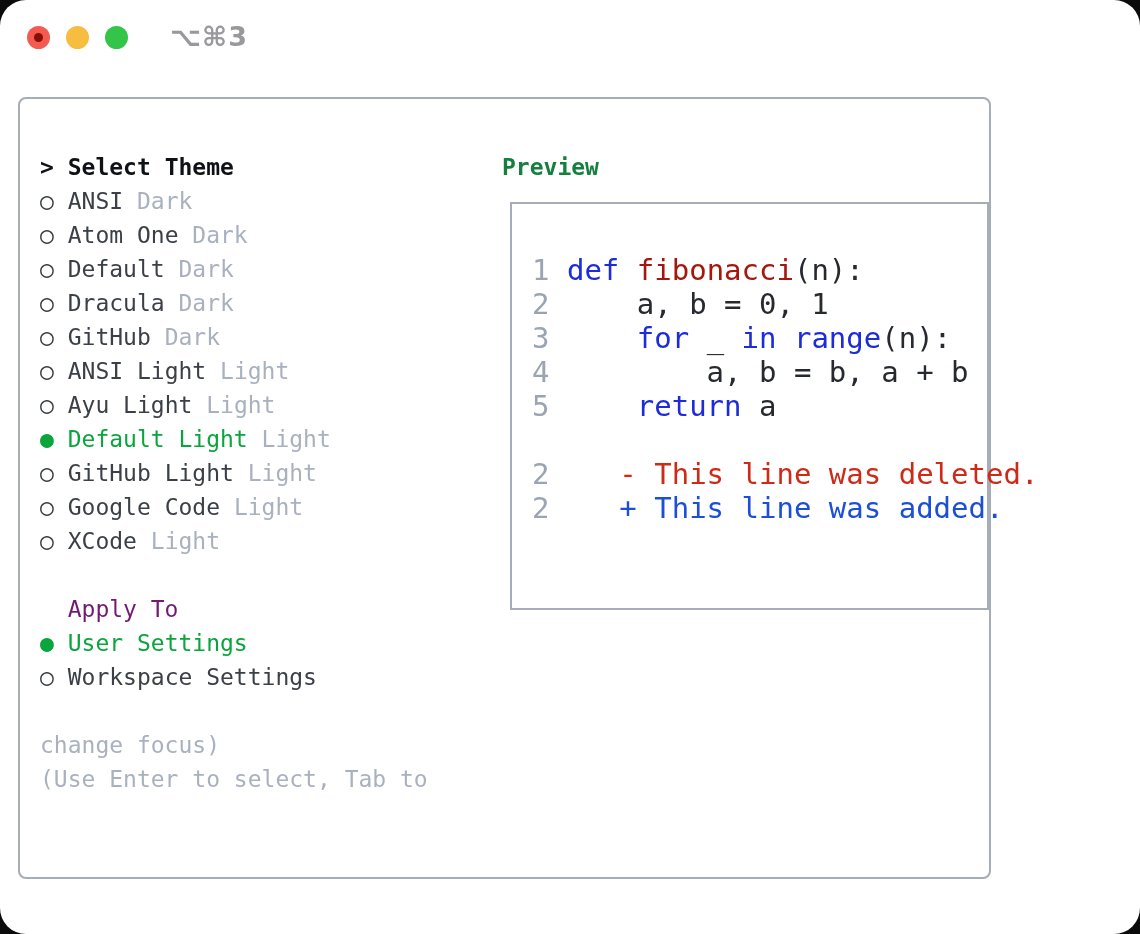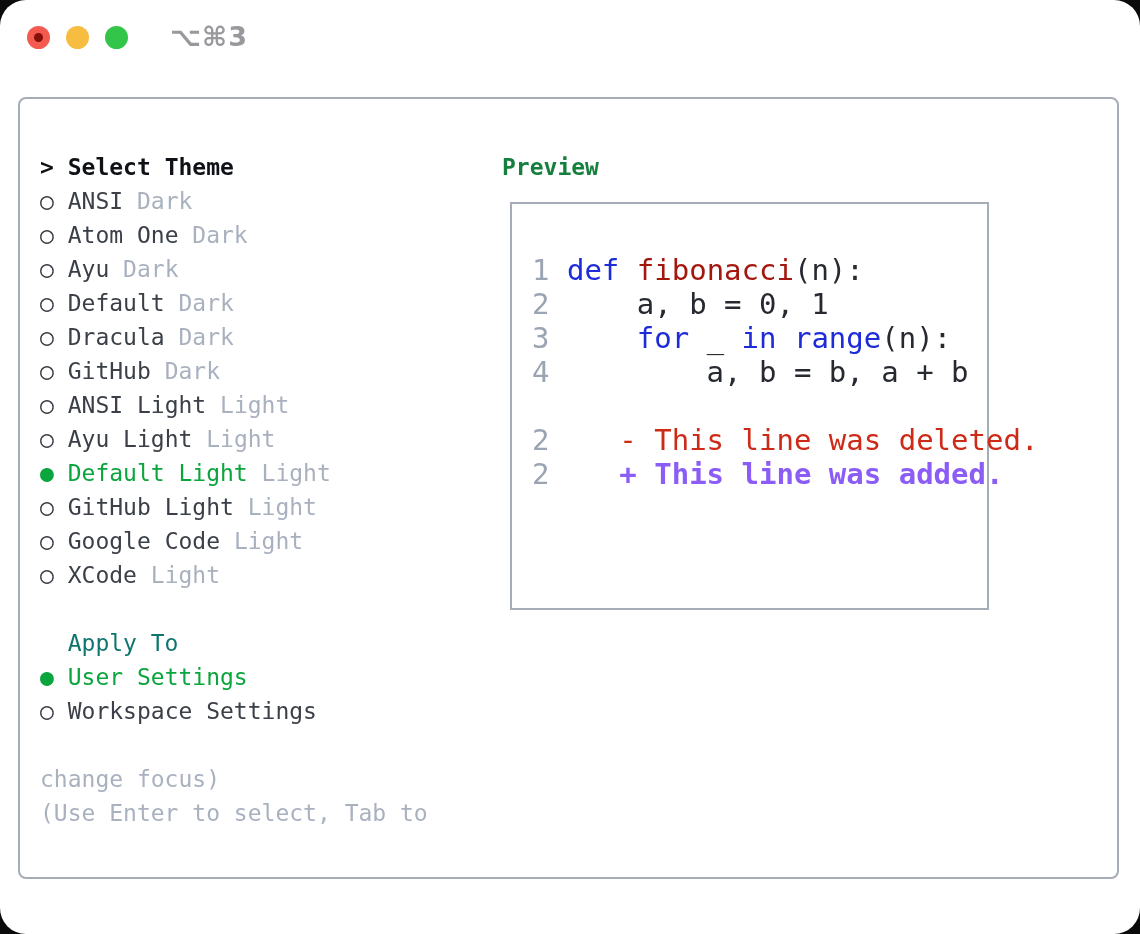--- a/index.html
+++ b/index.html
@@ -17,29 +17,29 @@
   .light.red::after{content:"";position:absolute;left:7px;top:7px;width:9px;height:9px;border-radius:50%;background:#841008;}
   .light.yellow{left:66px;background:#f6bd41;}
   .light.green{left:105px;background:#33c44a;}
   .titlebar-title{
     position:absolute;left:170px;top:21px;
     font-family:"DejaVu Sans", sans-serif;font-weight:bold;
     font-size:27px;color:#98989d;letter-spacing:1px;
   }
   
   .panel{
-    position:absolute;left:18px;top:97px;width:1101px;height:782px;
+    position:absolute;left:18px;top:97px;width:973px;height:782px;
     border:2px solid #a6adb7;border-radius:8px;box-sizing:border-box;
     background:#ffffff;
   }
   
   .menu{position:absolute;left:20px;top:51px;font-size:23px;}
   .mrow{height:34px;line-height:34px;white-space:pre;color:#3b4048;}
   .mrow.header-row{font-weight:bold;color:#0e1116;}
-  .mrow.section-row{color:#0f766e;}
+  .mrow.section-row{color:#701a75;}
   .mrow.option-row{cursor:pointer;}
   .mrow.hint-row{color:#a9b1bf;}
   .marker-open{color:#3b4048;}
   .marker-filled{color:#0aa53c;}
   .item-name{color:#3b4048;}
   .item-name.selected{color:#0aa53c;}
   .variant{color:#a9b1bf;}
   
   .preview-header{
     position:absolute;left:482px;top:51px;height:34px;line-height:34px;
@@ -50,41 +50,40 @@
     border:2px solid #a6adb7;box-sizing:border-box;background:#ffffff;
   }
   .code{position:absolute;left:20px;top:49px;font-size:29px;}
   .crow{height:34px;line-height:34px;white-space:pre;color:#26292f;}
   .ln{color:#9aa4b2;}
   .seg-keyword{color:#1e2bd8;}
   .seg-function{color:#a3170e;}
   .seg-plain{color:#26292f;}
   .seg-context{color:#8f959d;}
   .seg-deleted{color:#cd2a17;}
-  .seg-added{color:#8b5cf6;font-weight:bold;}
+  .seg-added{color:#1d4ed8;}
 </style>
 </head>
 <body>
 
 <div class="window">
 
   <div>
     <span class="light red"></span>
     <span class="light yellow"></span>
     <span class="light green"></span>
     <span class="titlebar-title">⌥⌘3</span>
   </div>
 
   <div class="panel">
 
     <div class="menu" id="menu-rows">
         <div class="mrow header-row"><span>&gt; </span><span>Select Theme</span></div>
         <div class="mrow option-row"><span class="marker-open">○ </span><span class="item-name">ANSI </span><span class="variant">Dark</span></div>
         <div class="mrow option-row"><span class="marker-open">○ </span><span class="item-name">Atom One </span><span class="variant">Dark</span></div>
-        <div class="mrow option-row"><span class="marker-open">○ </span><span class="item-name">Ayu </span><span class="variant">Dark</span></div>
         <div class="mrow option-row"><span class="marker-open">○ </span><span class="item-name">Default </span><span class="variant">Dark</span></div>
         <div class="mrow option-row"><span class="marker-open">○ </span><span class="item-name">Dracula </span><span class="variant">Dark</span></div>
         <div class="mrow option-row"><span class="marker-open">○ </span><span class="item-name">GitHub </span><span class="variant">Dark</span></div>
         <div class="mrow option-row"><span class="marker-open">○ </span><span class="item-name">ANSI Light </span><span class="variant">Light</span></div>
         <div class="mrow option-row"><span class="marker-open">○ </span><span class="item-name">Ayu Light </span><span class="variant">Light</span></div>
         <div class="mrow option-row"><span class="marker-filled">● </span><span class="item-name selected">Default Light </span><span class="variant">Light</span></div>
         <div class="mrow option-row"><span class="marker-open">○ </span><span class="item-name">GitHub Light </span><span class="variant">Light</span></div>
         <div class="mrow option-row"><span class="marker-open">○ </span><span class="item-name">Google Code </span><span class="variant">Light</span></div>
         <div class="mrow option-row"><span class="marker-open">○ </span><span class="item-name">XCode </span><span class="variant">Light</span></div>
         <div class="mrow"> </div>
@@ -97,20 +96,21 @@
       </div>
 
     <div class="preview-header">Preview</div>
 
     <div class="preview-box">
       <div class="code" id="code-rows">
           <div class="crow"><span class="ln">1</span> <span class="seg-keyword">def</span><span class="seg-plain"> </span><span class="seg-function">fibonacci</span><span class="seg-plain">(n):</span></div>
           <div class="crow"><span class="ln">2</span> <span class="seg-plain">    a, b = 0, 1</span></div>
           <div class="crow"><span class="ln">3</span> <span class="seg-plain">    </span><span class="seg-keyword">for</span><span class="seg-plain"> _ </span><span class="seg-keyword">in</span><span class="seg-plain"> </span><span class="seg-keyword">range</span><span class="seg-plain">(n):</span></div>
           <div class="crow"><span class="ln">4</span> <span class="seg-plain">        a, b = b, a + b</span></div>
+          <div class="crow"><span class="ln">5</span> <span class="seg-plain">    </span><span class="seg-keyword">return</span><span class="seg-plain"> a</span></div>
           <div class="crow"> </div>
           <div class="crow"><span class="ln">2</span> <span class="seg-deleted">   - This line was deleted.</span></div>
           <div class="crow"><span class="ln">2</span> <span class="seg-added">   + This line was added.</span></div>
         </div>
     </div>
 
   </div>
 </div>
 
 </body></html>

